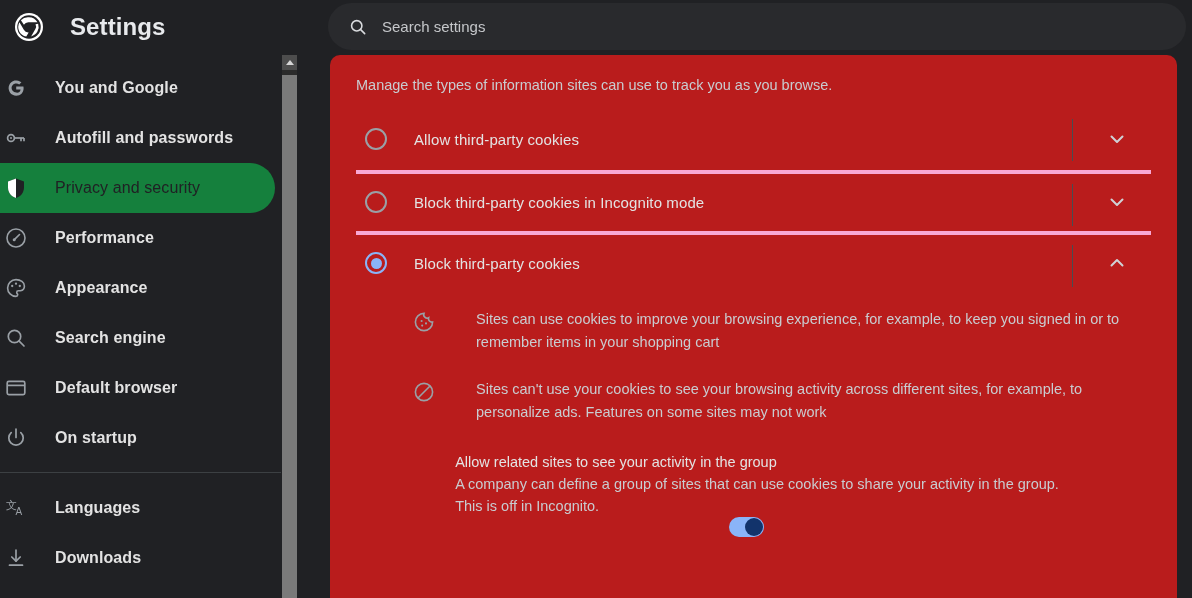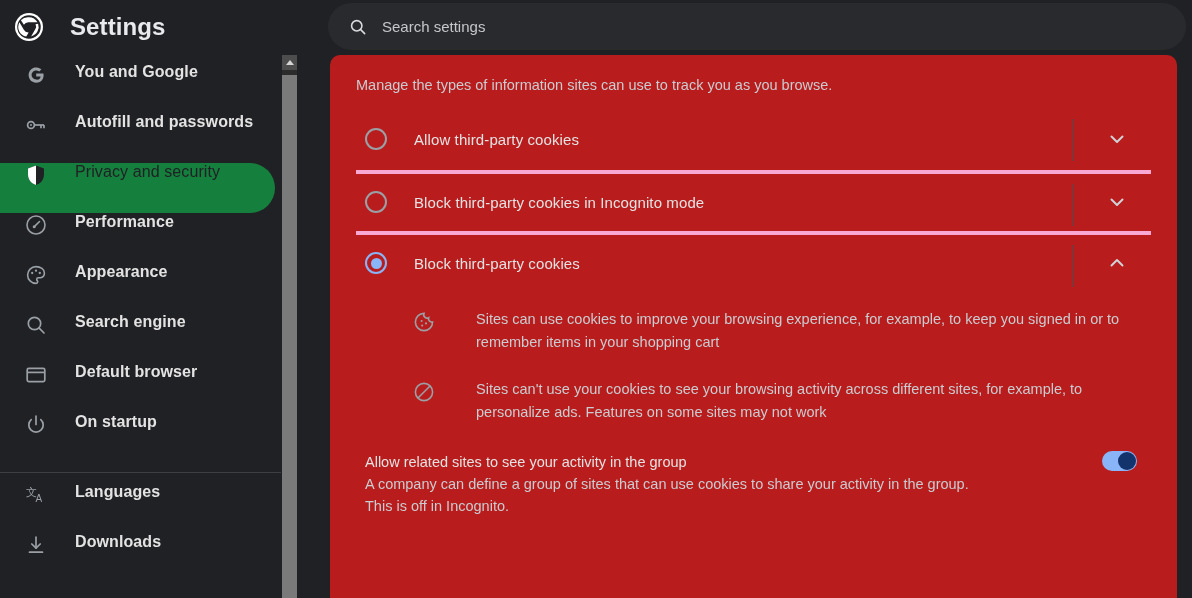--- a/index.html
+++ b/index.html
@@ -38,23 +38,23 @@
   .search-input::placeholder { color: #c5c7ca; opacity: 1; }
 
   
   .sidebar {
     position: absolute; left: 0; top: 53px; width: 281px; height: 545px;
     background: #202124; overflow: hidden;
   }
   .nav-group { padding-top: 10px; }
   .nav-item {
     position: relative; height: 50px;
-    display: flex; align-items: flex-start;
+    display: flex; align-items: center;
     border-radius: 0 25px 25px 0;
-    margin-right: 6px; padding-left: 24px;
+    margin-right: 6px; padding-left: 4px;
     cursor: pointer; color: #e3e3e3;
   }
   .nav-item .ic { width: 24px; height: 24px; flex: none; display: block; }
   .nav-item .lbl {
     margin-left: 27px; font-size: 16px; font-weight: 700;
     white-space: nowrap; letter-spacing: .1px;
   }
   .nav-item.active { background: #15803d; color: #202124; }
   .nav-item.active .lbl { font-weight: 400; }
   .nav-divider { height: 1px; background: #3c4043; margin: 9px 0 8px 0; }
@@ -118,22 +118,23 @@
 
   .detail-list { margin: 16px 26px 0 26px; }
   .detail-item { display: flex; align-items: flex-start; margin-bottom: 24px; }
   .detail-icon { width: 24px; height: 24px; flex: none; margin-left: 56px; margin-top: 2px; }
   .detail-text {
     margin-left: 40px; font-size: 14.5px; color: #c9ccd0;
     line-height: 1.6; max-width: 700px;
   }
 
   .toggle-row {
-    display: flex; align-items: flex-start; margin: 26px 26px 0 26px;
+    display: flex; align-items: center; margin: 26px 26px 0 26px;
     padding-right: 2px;
+    flex-direction: column;
   }
   .toggle-texts { flex: 1; padding-left: 9px; }
   .toggle-title { font-size: 14.5px; color: #e3e3e3; line-height: 1.52; }
   .toggle-sub { font-size: 14.5px; color: #c9ccd0; line-height: 1.52; max-width: 690px; }
   .switch {
     position: relative; width: 35px; height: 20px; border-radius: 10px;
     background: #8ab4f8; flex: none; margin-right: 12px; cursor: pointer;
   }
   .switch .knob {
     position: absolute; top: 1px; right: 1px;

